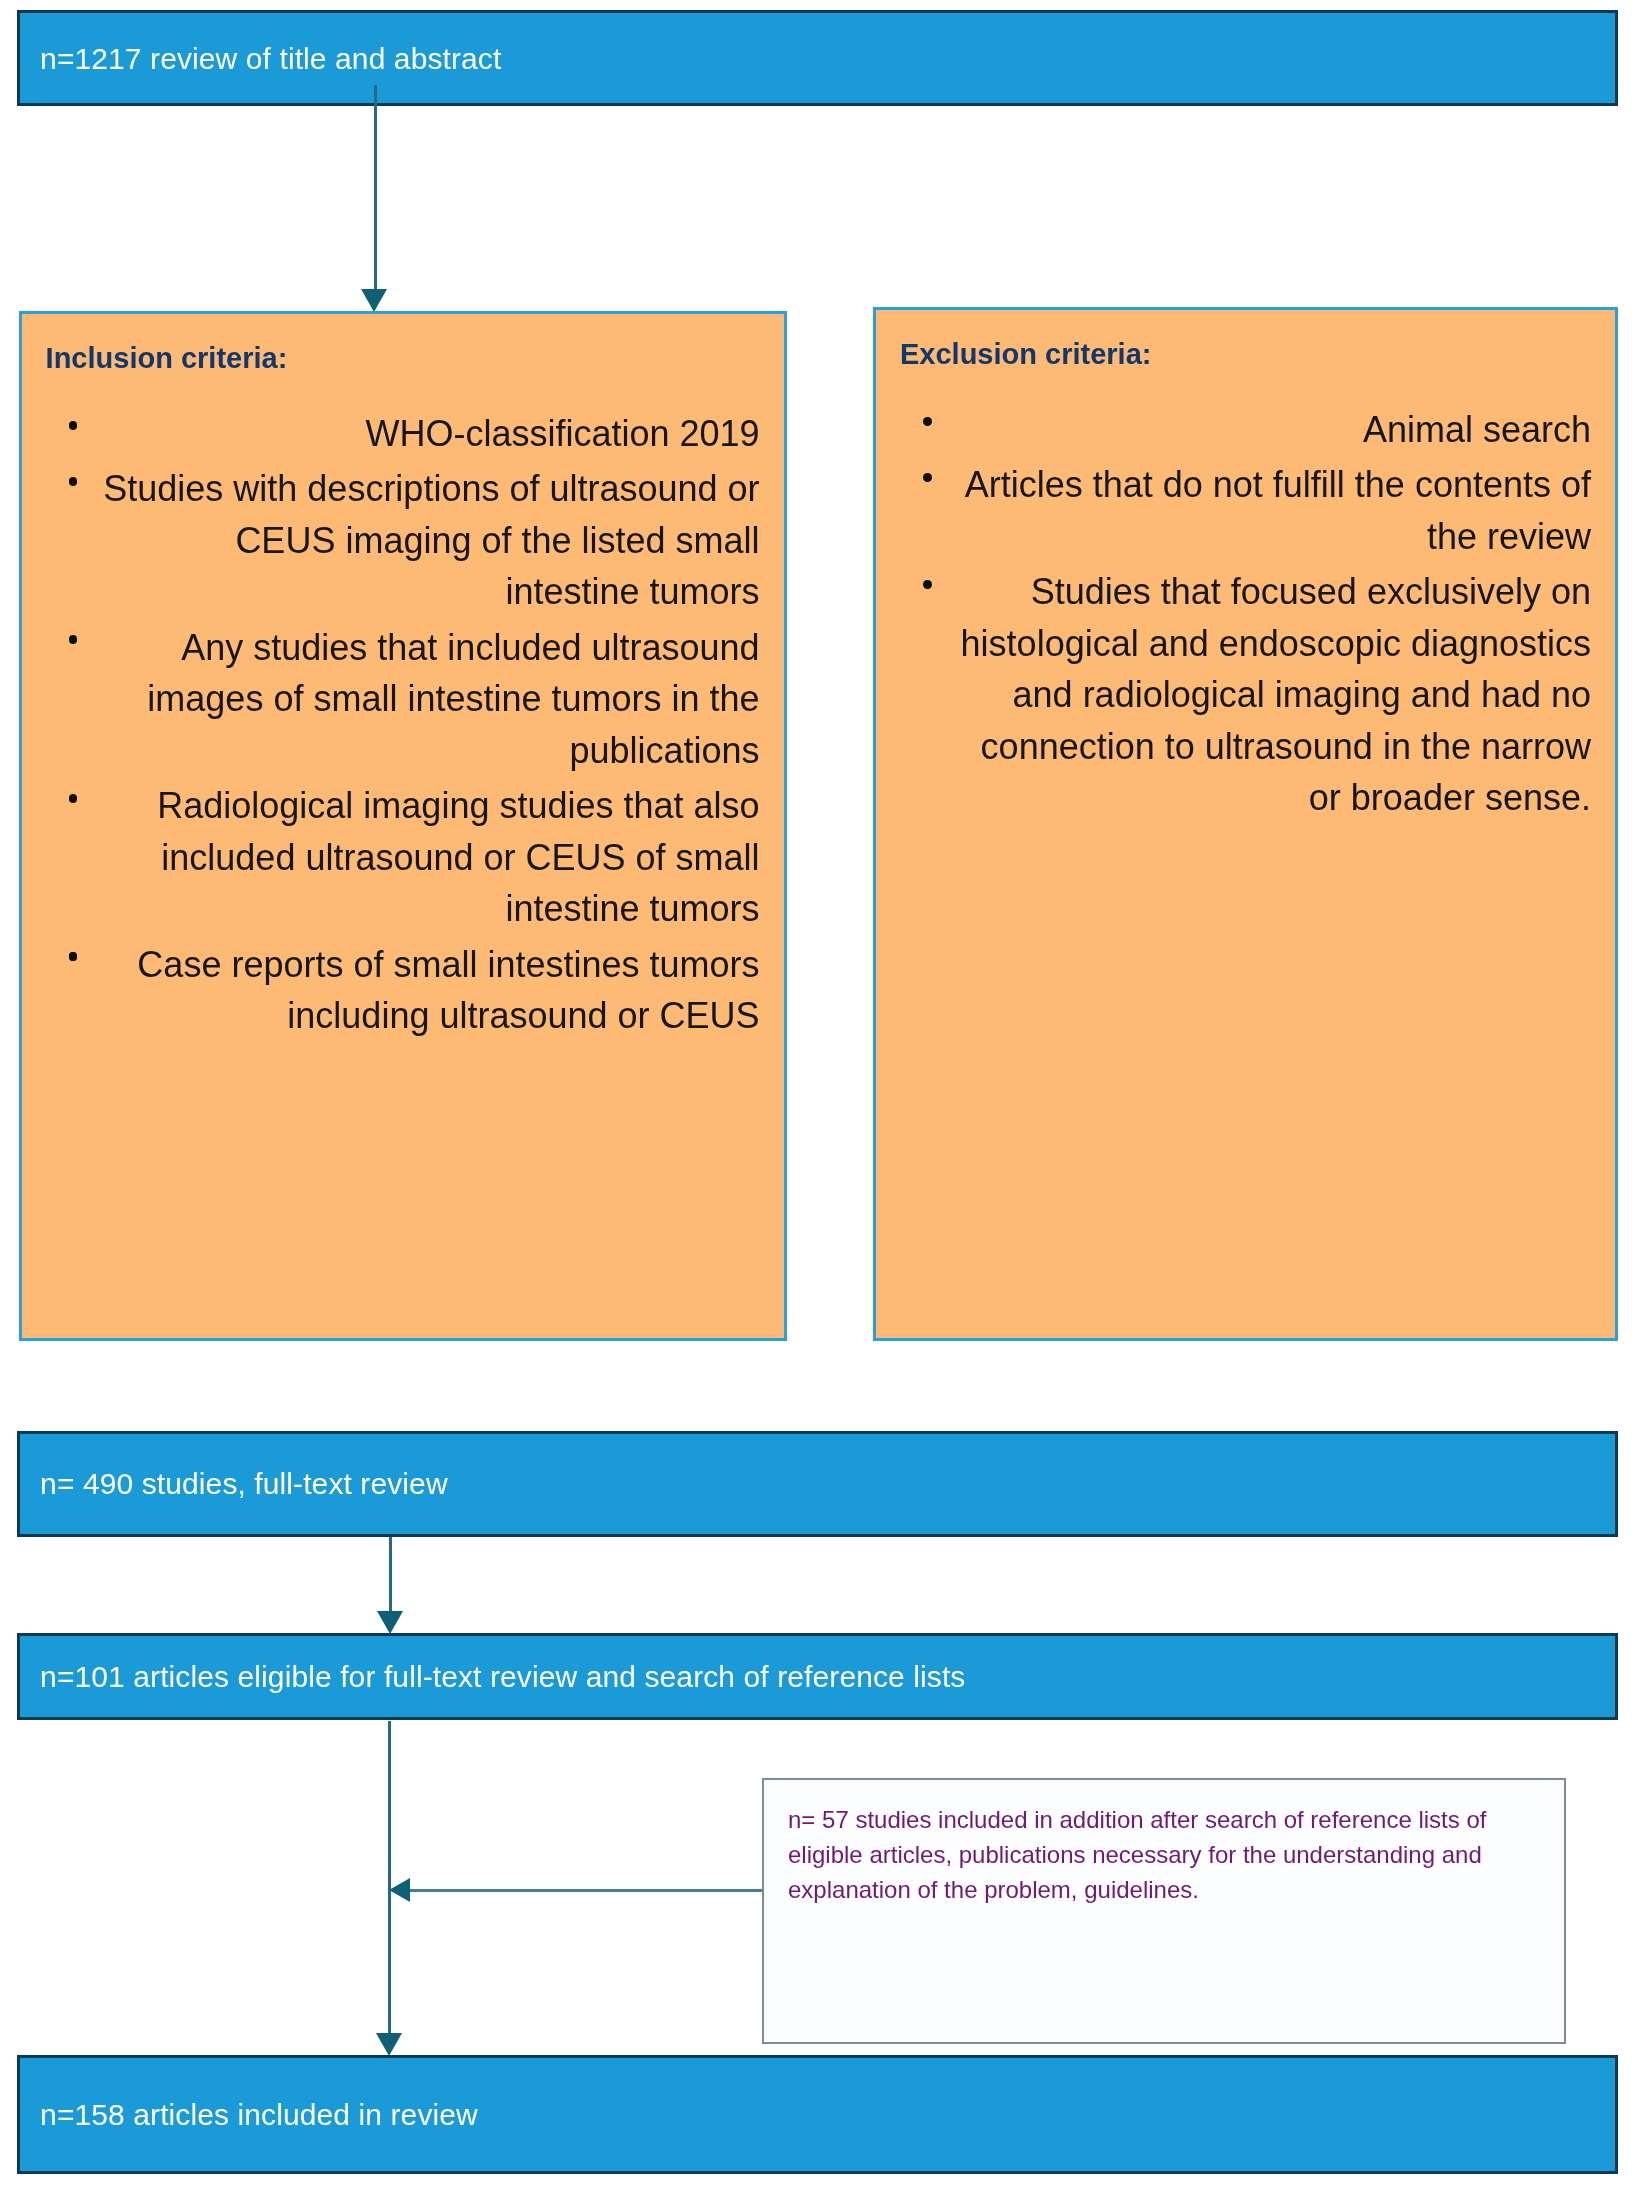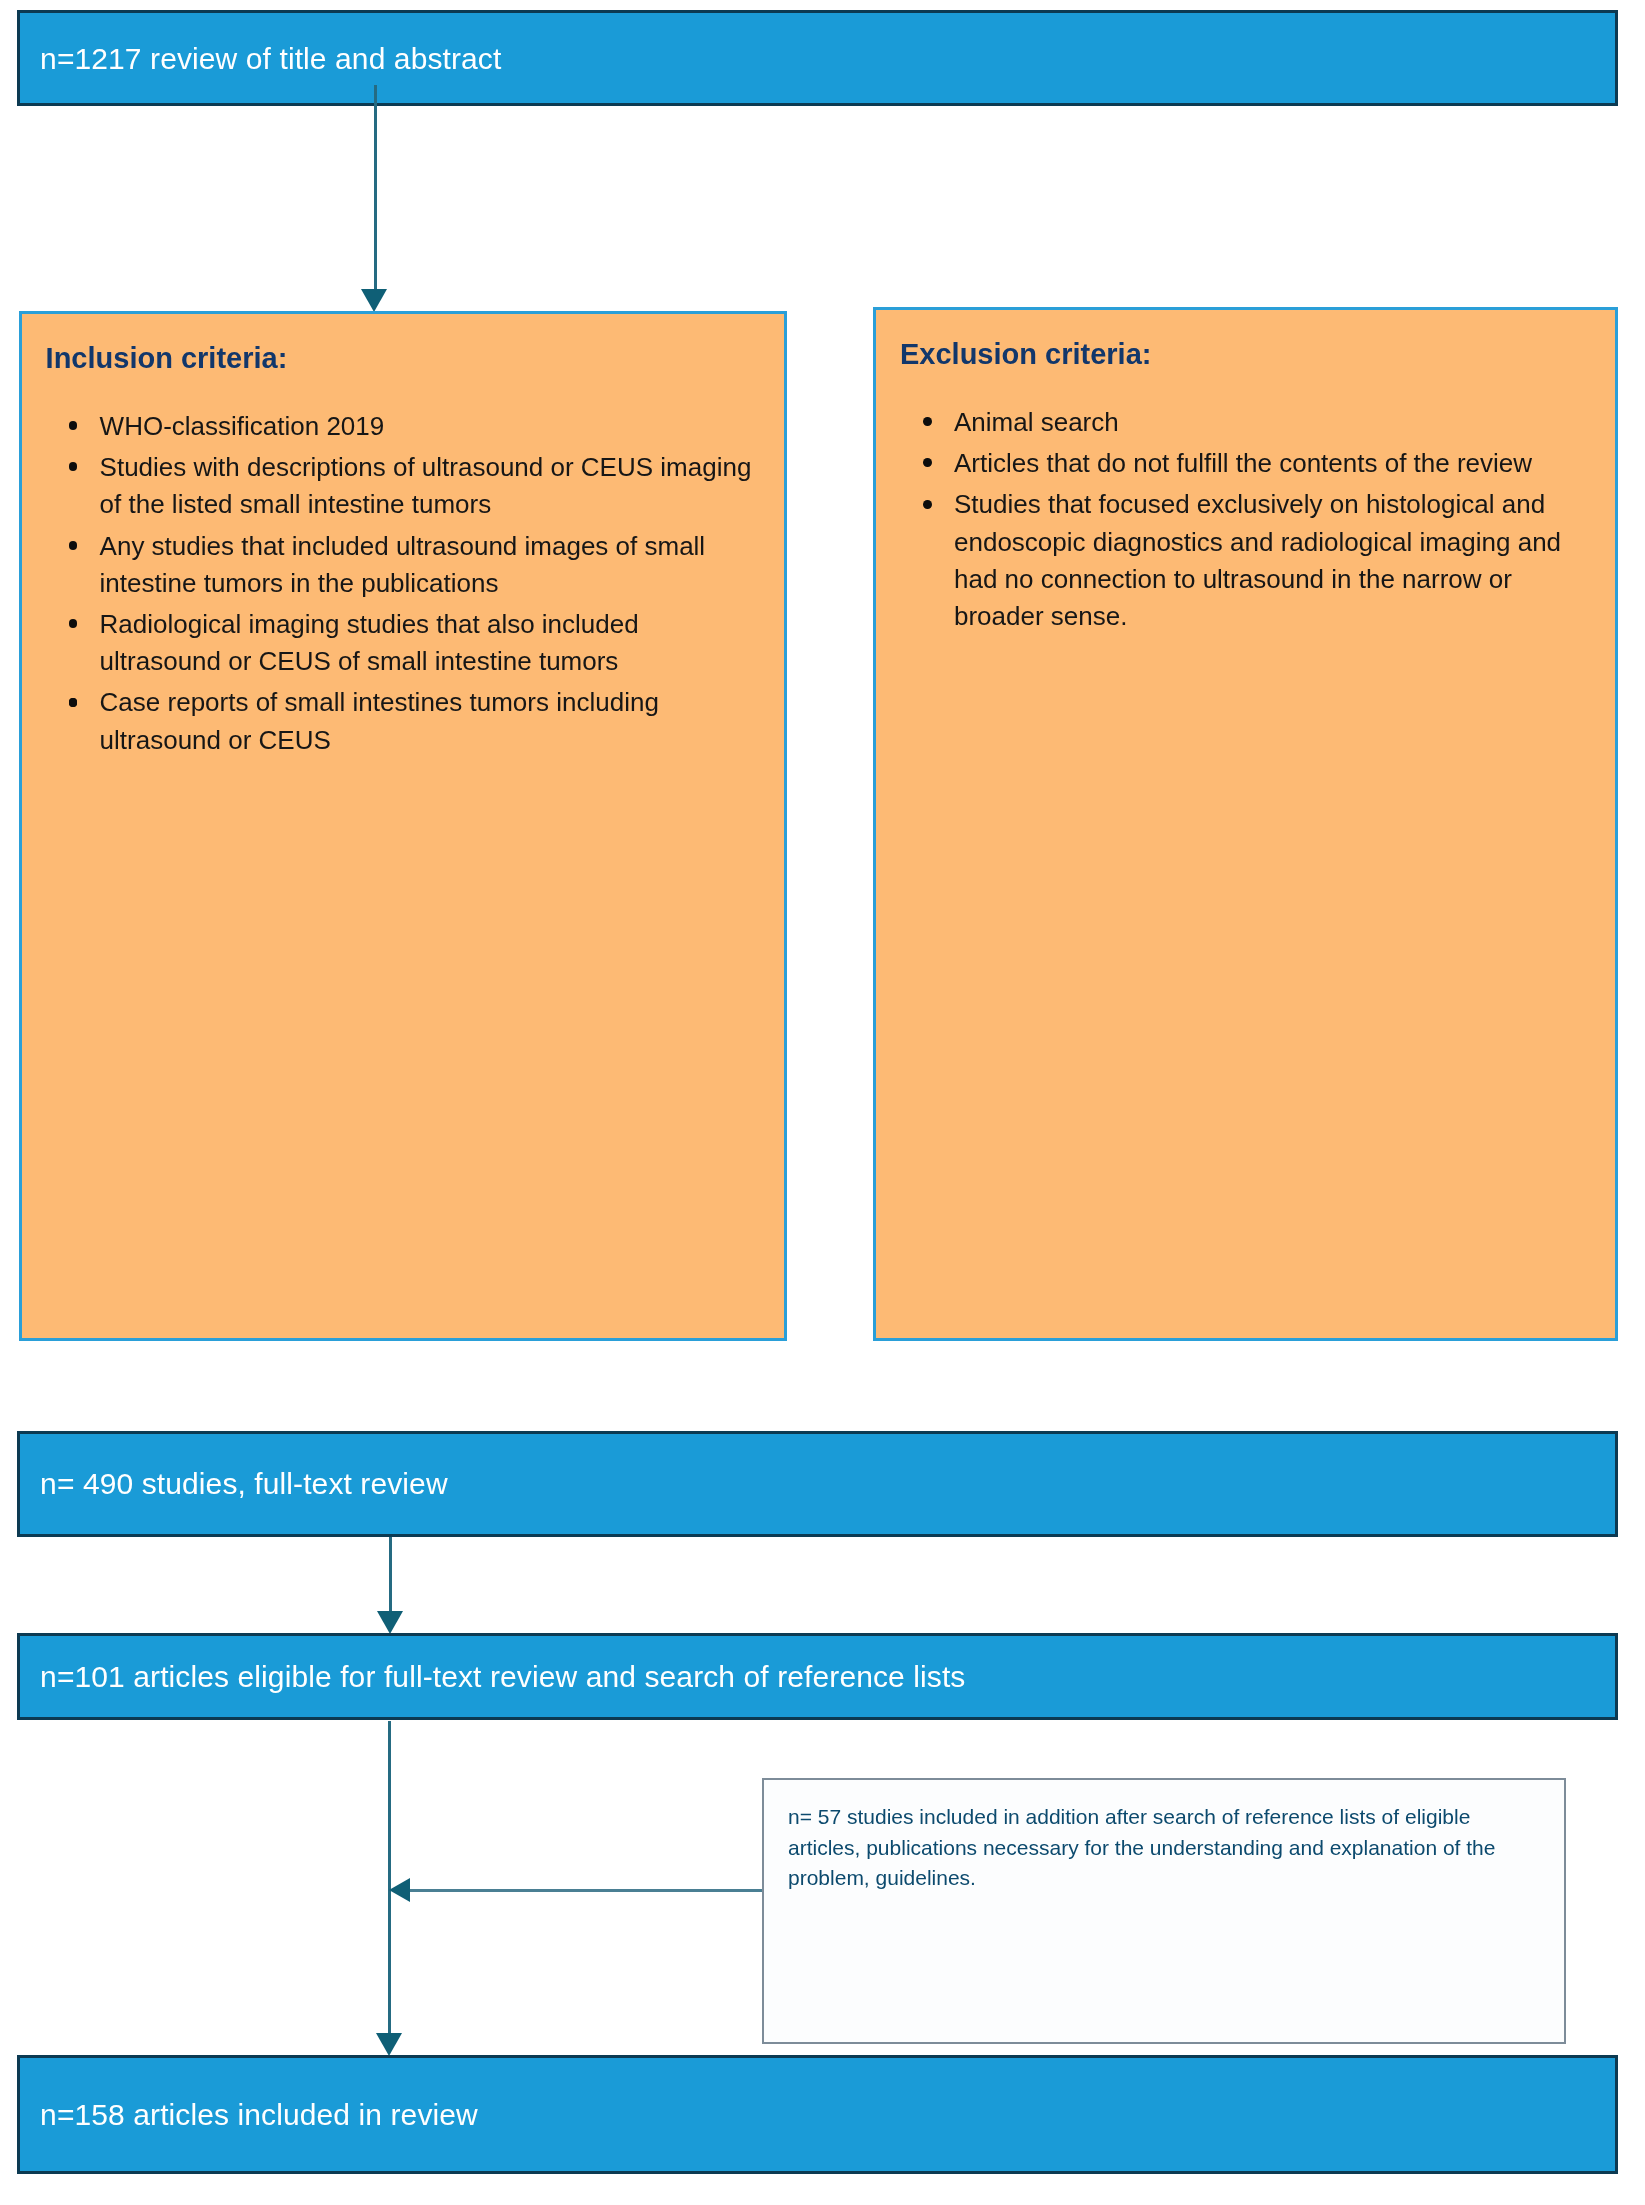--- a/index.html
+++ b/index.html
@@ -57,46 +57,47 @@
     margin: 0 0 32px 0;
   }
   .criteria-list {
     list-style: none;
     margin: 0;
     padding: 0;
   }
   .criteria-list li {
     position: relative;
     color: #161616;
-    font-size: 26px;
+    font-size: 36px;
     line-height: 1.43;
     padding-left: 54px;
     margin-bottom: 4.1px;
+    text-align: right;
   }
   .criteria-list li .bullet {
     position: absolute;
     left: 23px;
     top: 13.4px;
     width: 8.8px;
     height: 8.8px;
     background: #0d0d0d;
     border-radius: 50%;
   }
 
   
   .note-box {
     position: absolute;
     background: #fcfdfe;
     border: 2.1px solid #7d8c99;
     box-sizing: border-box;
     padding: 21.7px 24px;
   }
   .note-box .note-text {
-    color: #0c4a6e;
-    font-size: 21px;
+    color: #701a75;
+    font-size: 24px;
     line-height: 1.47;
     display: block;
   }
 
   
   .v-line {
     position: absolute;
     width: 2.6px;
     background: #256b82;
   }

